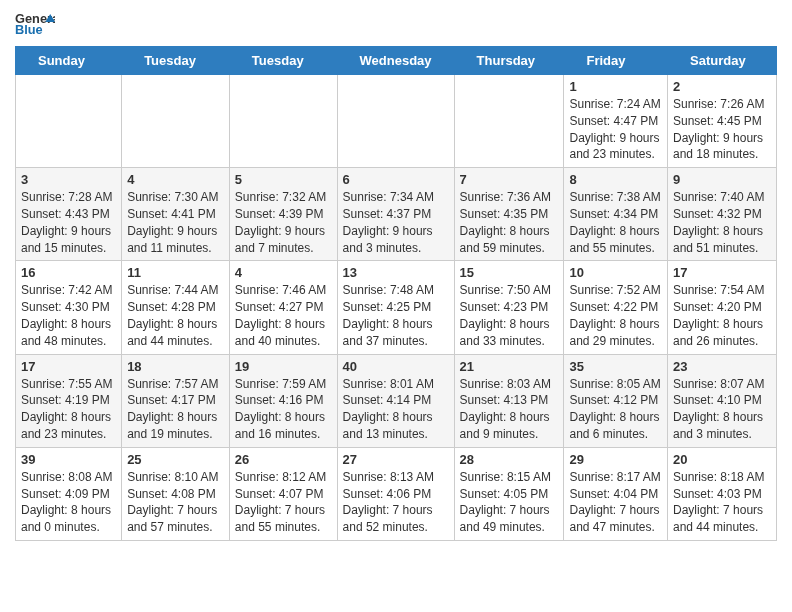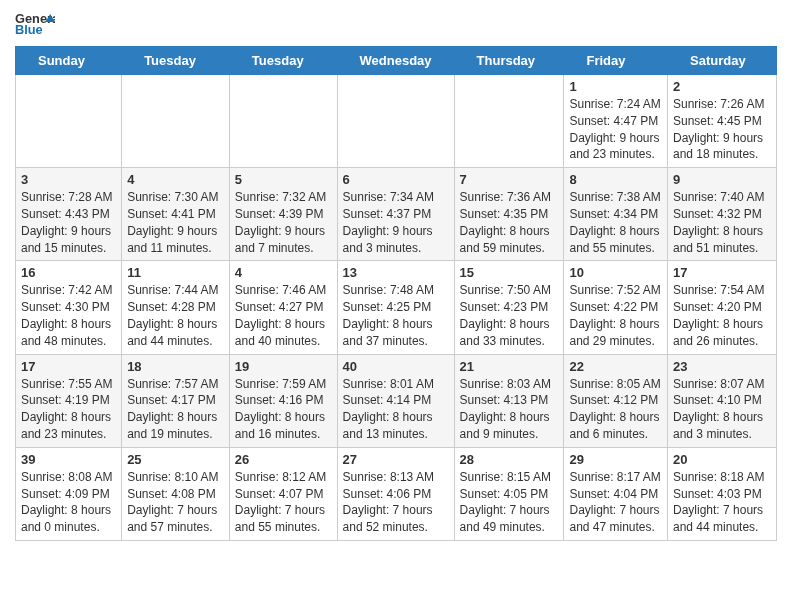--- a/index.html
+++ b/index.html
@@ -203,21 +203,21 @@
         </td>
         <td>
           <span class="day-number">40</span>
           <div class="day-info">Sunrise: 8:01 AM<br>Sunset: 4:14 PM<br>Daylight: 8 hours and 13 minutes.</div>
         </td>
         <td>
           <span class="day-number">21</span>
           <div class="day-info">Sunrise: 8:03 AM<br>Sunset: 4:13 PM<br>Daylight: 8 hours and 9 minutes.</div>
         </td>
         <td>
-          <span class="day-number">22</span>
+          <span class="day-number">35</span>
           <div class="day-info">Sunrise: 8:05 AM<br>Sunset: 4:12 PM<br>Daylight: 8 hours and 6 minutes.</div>
         </td>
         <td>
           <span class="day-number">23</span>
           <div class="day-info">Sunrise: 8:07 AM<br>Sunset: 4:10 PM<br>Daylight: 8 hours and 3 minutes.</div>
         </td>
       </tr>
       <tr>
         <td>
           <span class="day-number">39</span>

